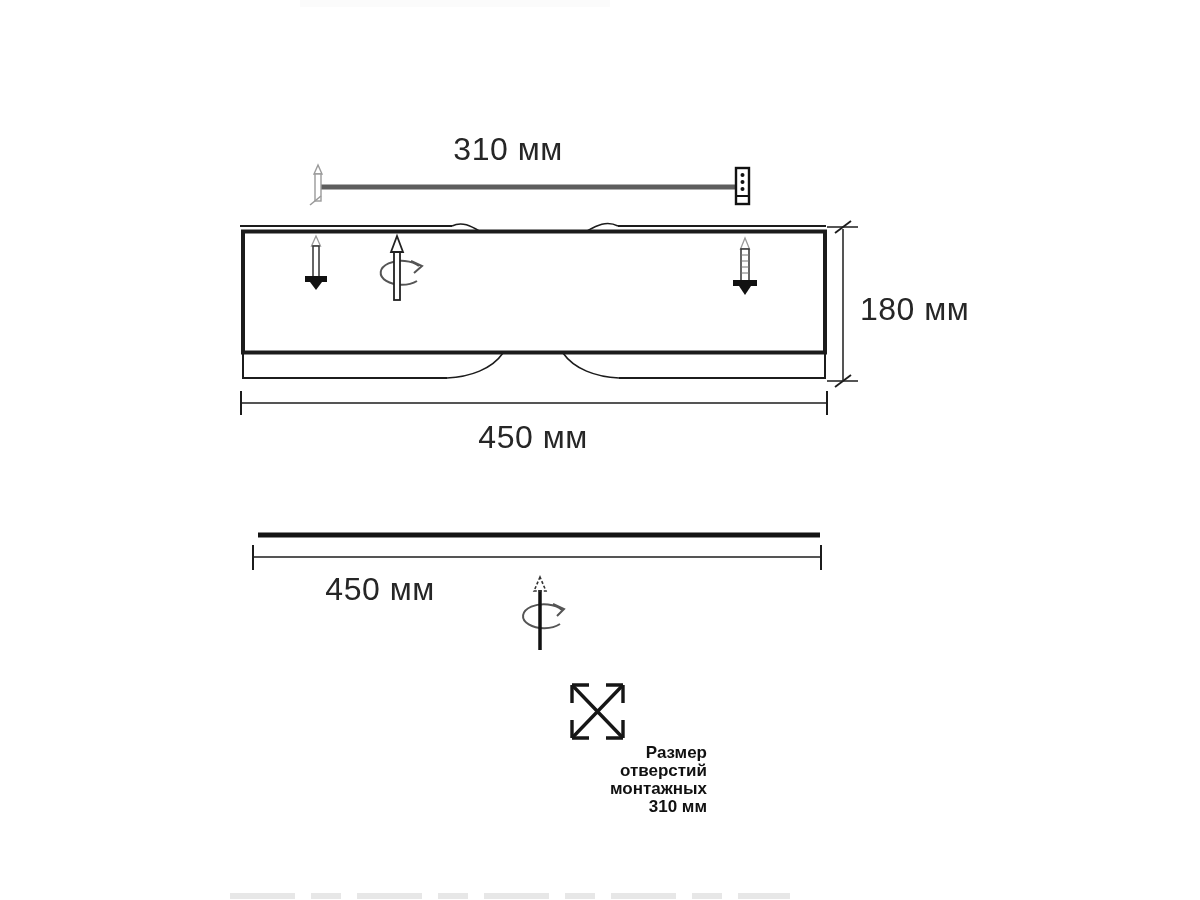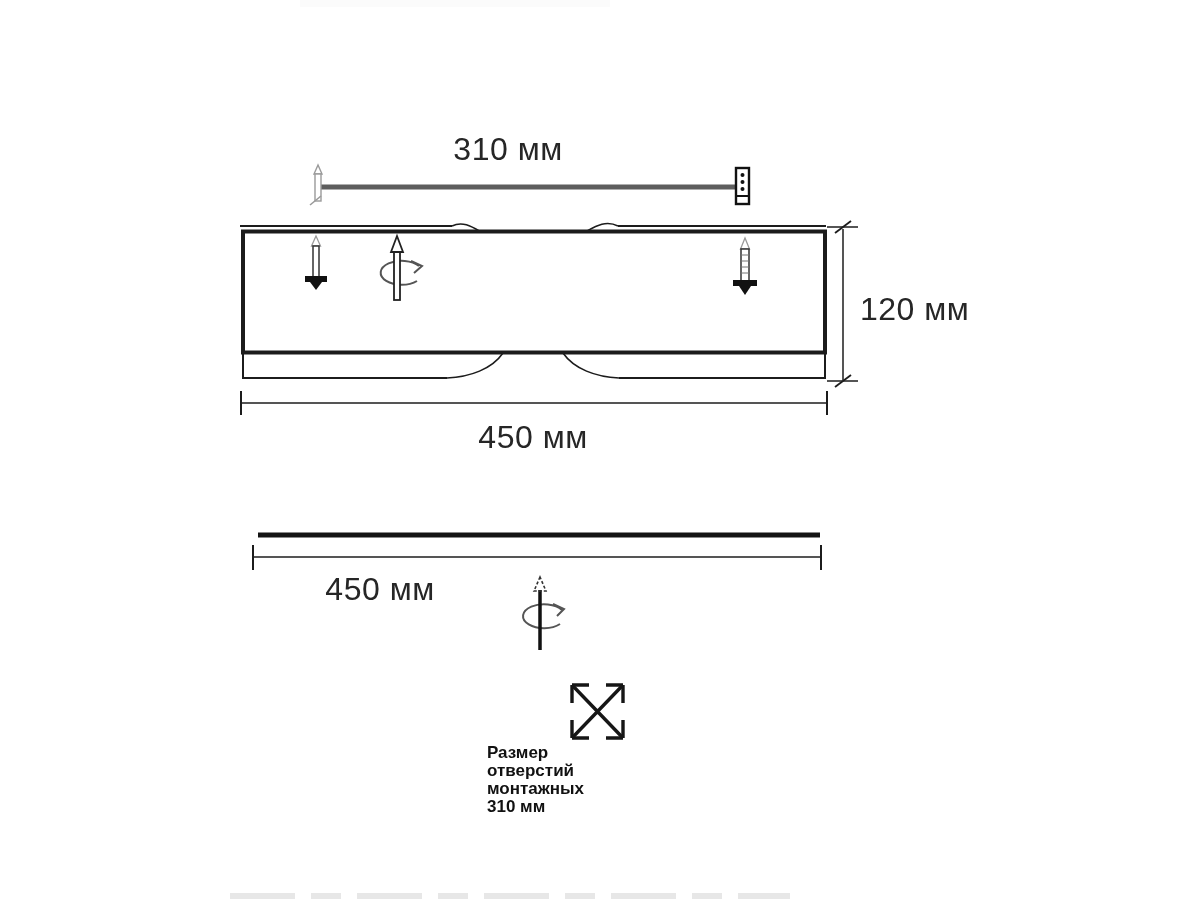--- a/index.html
+++ b/index.html
@@ -21,21 +21,21 @@
     position:absolute;
     color:var(--text);
     font-size:32px;
     letter-spacing:0.5px;
     white-space:nowrap;
   }
   .lbl.center{text-align:center;width:220px;}
   .note{
     position:absolute;
     left:487px;top:744px;width:220px;
-    text-align:left;
+    text-align:right;
     color:#111;
     font-size:17px;
     font-weight:bold;
     line-height:1.06;
   }
   .ln{stroke:var(--line);fill:none;}
   .pale{stroke:var(--pale);fill:#ffffff;}
 </style>
 </head>
 <body>
@@ -129,21 +129,21 @@
       <path d="M572,685 L623,738 M623,685 L572,738"></path>
       <path d="M572,685 H589 M606,685 H623"></path>
       <path d="M572,738 H589 M606,738 H623"></path>
       <path d="M572,685 V703 M572,720 V738"></path>
       <path d="M623,685 V703 M623,720 V738"></path>
     </g>
   </svg>
 
   <div class="lbl center" style="left:398px;top:131px;">310 мм</div>
 
-  <div class="lbl" style="left:860px;top:291px;">120 мм</div>
+  <div class="lbl" style="left:860px;top:291px;">180 мм</div>
 
   <div class="lbl center" style="left:423px;top:419px;">450 мм</div>
 
   <div class="lbl center" style="left:270px;top:571px;">450 мм</div>
 
   <div class="note">
     <div>Размер</div>
     <div>отверстий</div>
     <div>монтажных</div>
     <div>310 мм</div>

